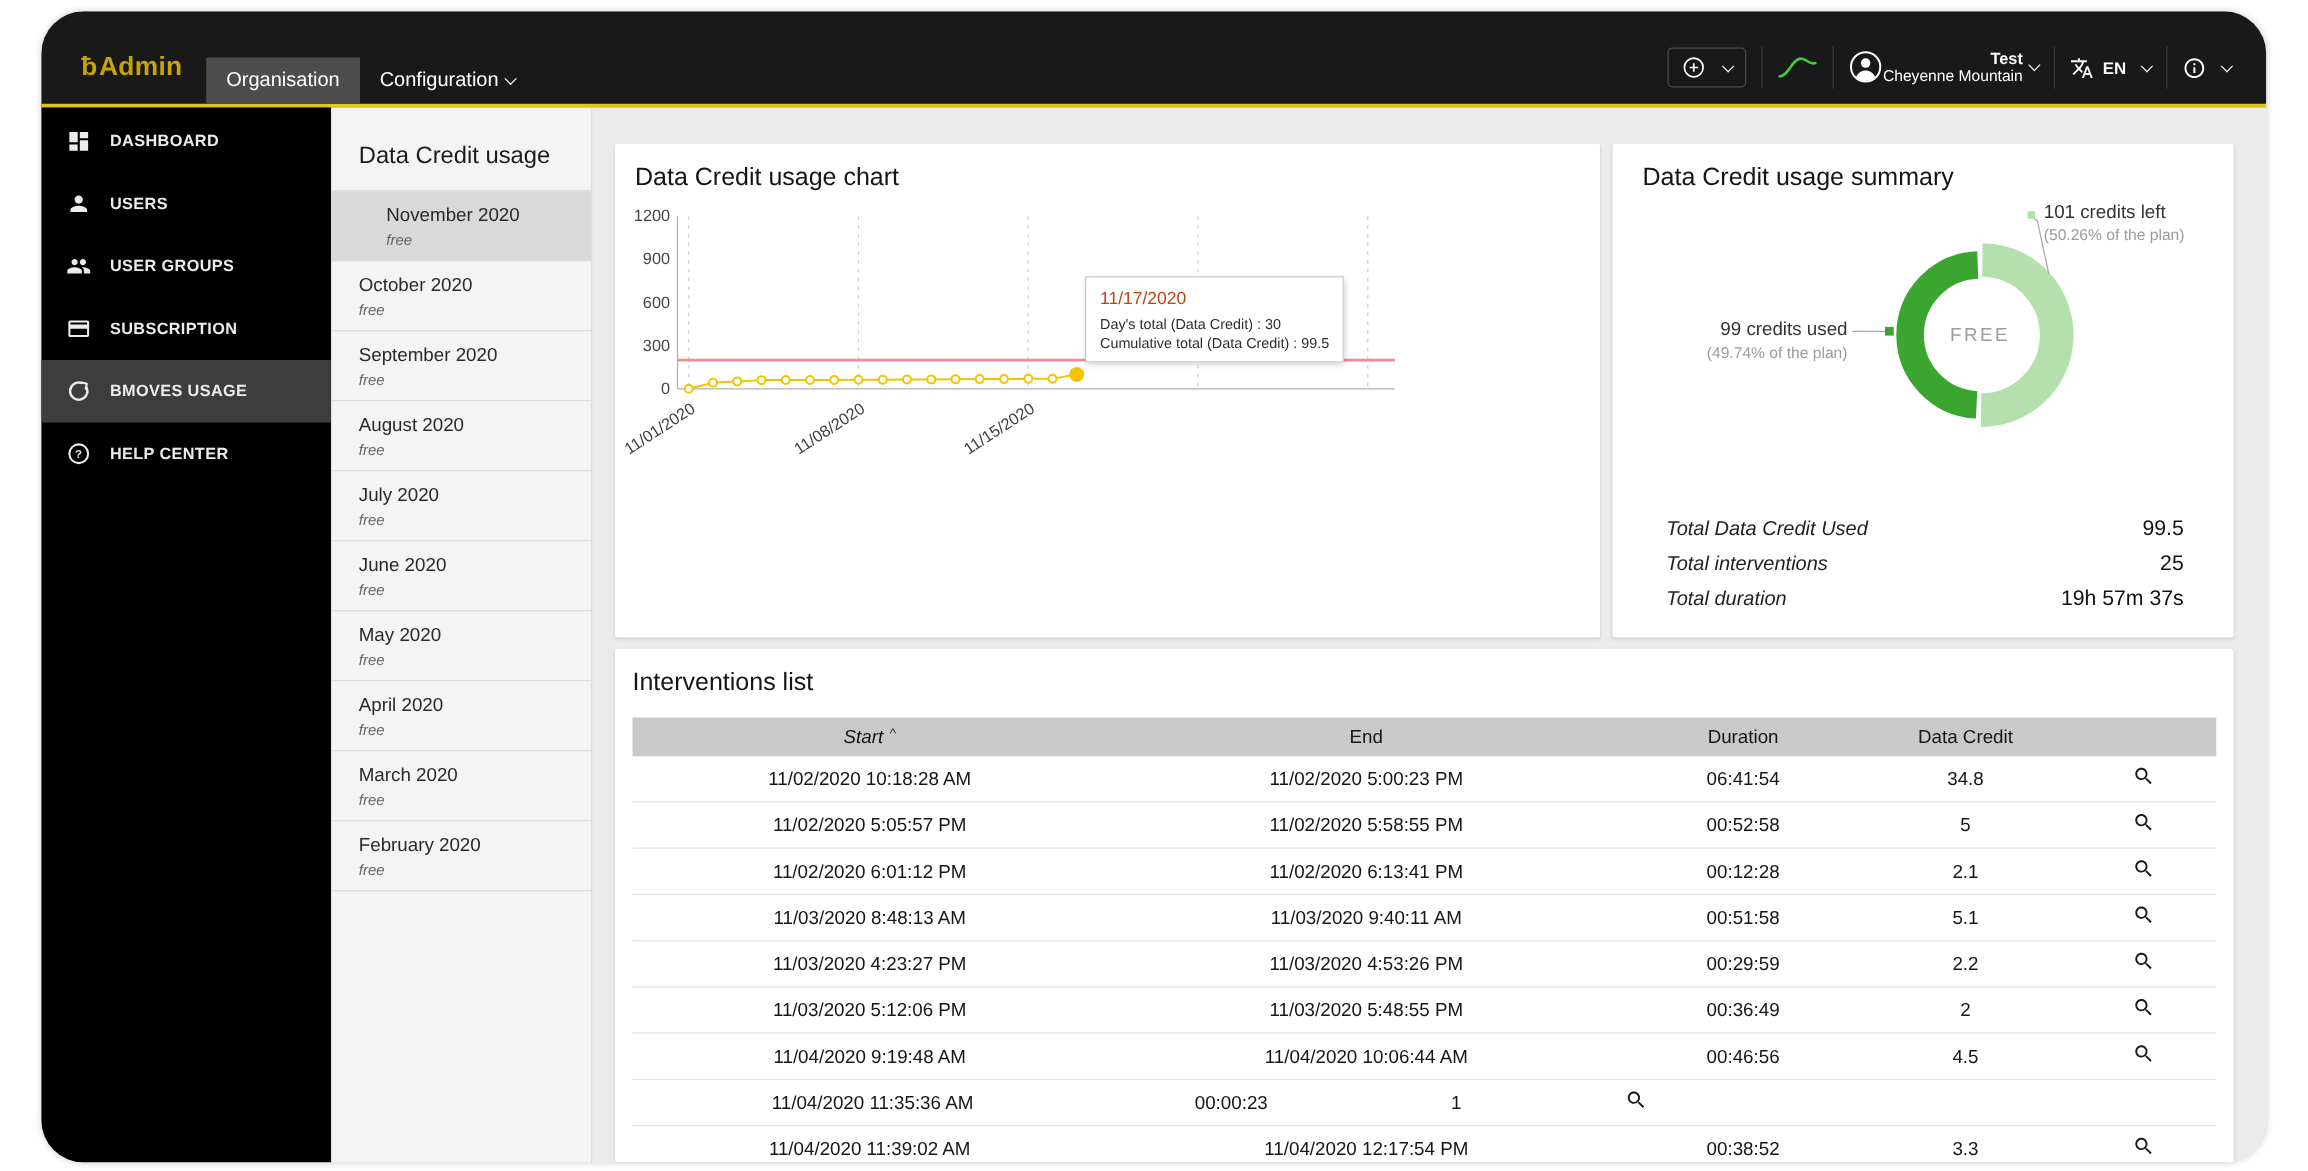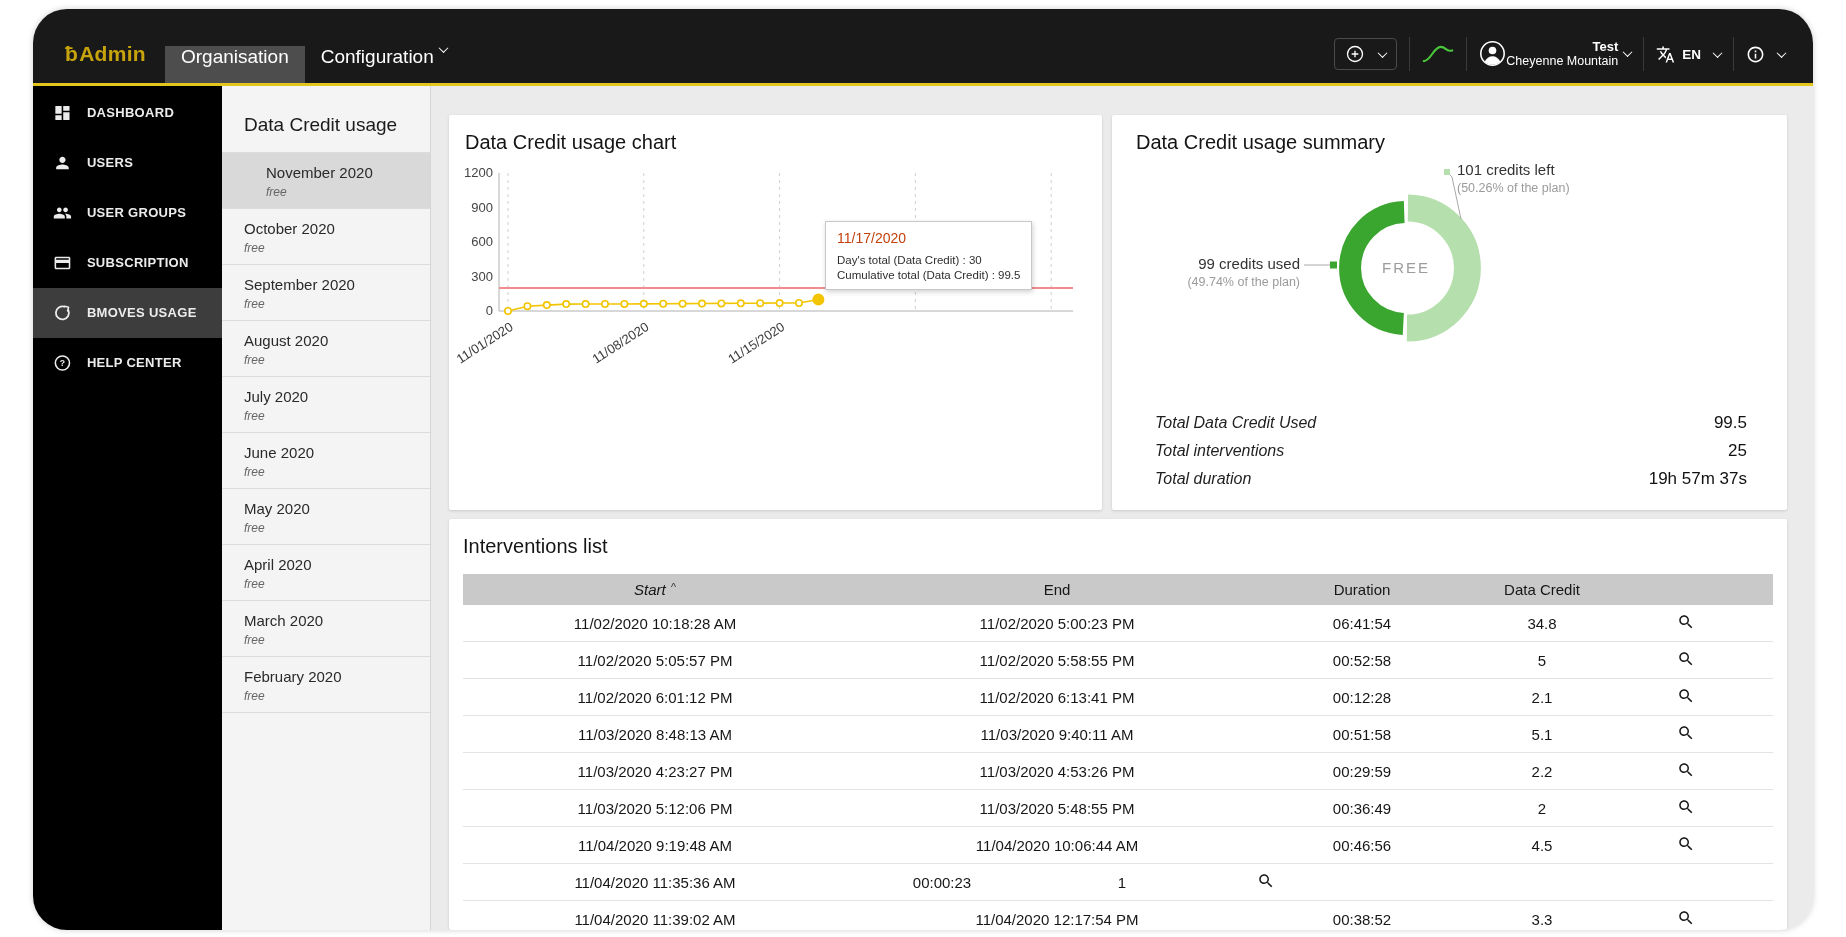--- a/index.html
+++ b/index.html
@@ -15,59 +15,59 @@
   }
   
   .topbar {
     height:77px; flex:0 0 auto; background:#191919;
     border-bottom:3px solid #e2c51d; display:flex; align-items:flex-end;
   }
   .brand { display:flex; align-items:baseline; padding:0 0 17px 32px; width:132px;
            color:#c7a40b; font-size:21px; font-weight:bold; letter-spacing:.3px; }
   .brand-icon { margin-right:1px; }
   .tabs { display:flex; align-items:flex-end; }
-  .tab { height:37px; display:flex; padding:0 16px;
-         color:#fff; font-size:19px; cursor:pointer; white-space:nowrap; }
+  .tab { height:37px; display:flex; align-items:center; padding:0 16px;
+         color:#fff; font-size:16px; cursor:pointer; white-space:nowrap; }
   .tab.active-tab { background:#4d4d4d; }
   .topbar-right { margin-left:auto; display:flex; align-items:center; margin-bottom:12px; padding-right:28px; }
   .vdiv { width:1px; height:34px; background:#3a3a3a; margin:0 12px; flex:0 0 auto; }
   .add-btn { display:flex; align-items:center; gap:8px; border:1px solid #4a4a4a;
              border-radius:4px; padding:5px 10px; cursor:pointer; }
   .chev { display:inline-block; width:7px; height:7px;
           border-right:1.8px solid #fff; border-bottom:1.8px solid #fff;
           transform:rotate(45deg) translate(-1px,-1px); margin-left:6px; }
   .user-menu { display:flex; align-items:center; color:#fff; cursor:pointer; }
   .user-names { text-align:right; line-height:1.18; }
   .u1 { font-size:13px; font-weight:bold; }
   .u2 { font-size:12.5px; }
   .lang-menu { display:flex; align-items:center; gap:7px; color:#fff;
                font-size:13.5px; font-weight:bold; cursor:pointer; }
   .info-menu { display:flex; align-items:center; gap:7px; cursor:pointer; }
   
   .body-row { flex:1; display:flex; min-height:0; }
-  .sidebar { width:189px; flex:0 0 auto; background:#000; padding-top:2px; }
+  .sidebar { width:232px; flex:0 0 auto; background:#000; padding-top:2px; }
   .side-item { display:flex; align-items:center; gap:15px; padding:15px 20px;
                color:#ececec; font-size:13px; font-weight:bold; letter-spacing:.3px;
                line-height:1.3; cursor:pointer; }
   .side-item .lbl { width:122px; }
   .side-item.selected { background:#3d3d3d; }
   .months { width:209px; flex:0 0 auto; background:#f4f4f4; border-right:1px solid #d6d6d6; }
   .panel-title { font-size:19px; color:#1b1b1b; padding:28px 22px 16px; }
   .month-list { border-top:1px solid #dcdcdc; }
   .month-item { padding:11px 22px 9px; border-bottom:1px solid #dcdcdc; cursor:pointer; }
   .month-item.selected { background:#d9d9d9;padding-left:44px; }
   .month-label { font-size:15px; color:#2a2a2a; margin-bottom:4px; }
   .month-free { font-size:12px; font-style:italic; color:#666; }
   .main { flex:1; min-width:0; background:#ebebeb; padding:29px 26px 0 18px;
           display:flex; flex-direction:column; gap:9px; }
   .top-cards { display:flex; gap:10px; flex:0 0 395px; }
   .card { background:#fff; border-radius:2px; box-shadow:0 1px 3px rgba(0,0,0,.14); }
   .card-title { margin:0; font-size:20px; font-weight:400; color:#141414; }
   
-  .chart-card { width:653px; position:relative; padding:16px; height:395px; }
+  .chart-card { width:788px; position:relative; padding:16px; height:395px; }
   #line-chart-svg { position:absolute; left:0; top:0; width:653px; height:395px; pointer-events:none; }
   .tooltip { position:absolute; left:376px; top:106px; min-width:204px; background:#fff;
              border:1px solid #c8c8c8; box-shadow:1px 2px 5px rgba(0,0,0,.18);
              padding:8px 11px; z-index:2; }
   .tt-title { font-size:14px; color:#c2410c; margin-bottom:8px; }
   .tt-line { font-size:11.5px; color:#2e2e2e; margin-top:3px; white-space:nowrap; }
   
   .summary-card { flex:1; position:relative; padding:16px 24px; height:395px; }
   #donut-svg { position:absolute; left:0; top:0; width:646px; height:290px; pointer-events:none; }
   .ann { position:absolute; z-index:2; }

